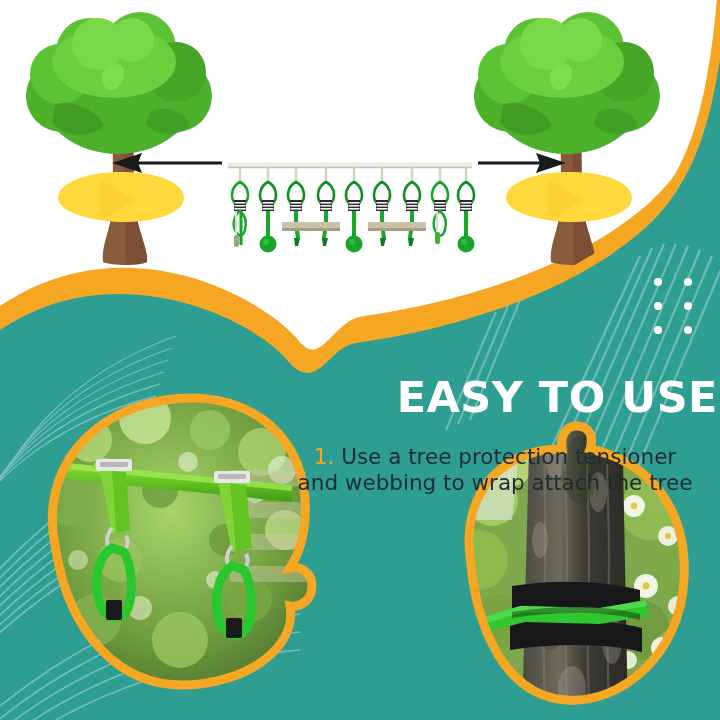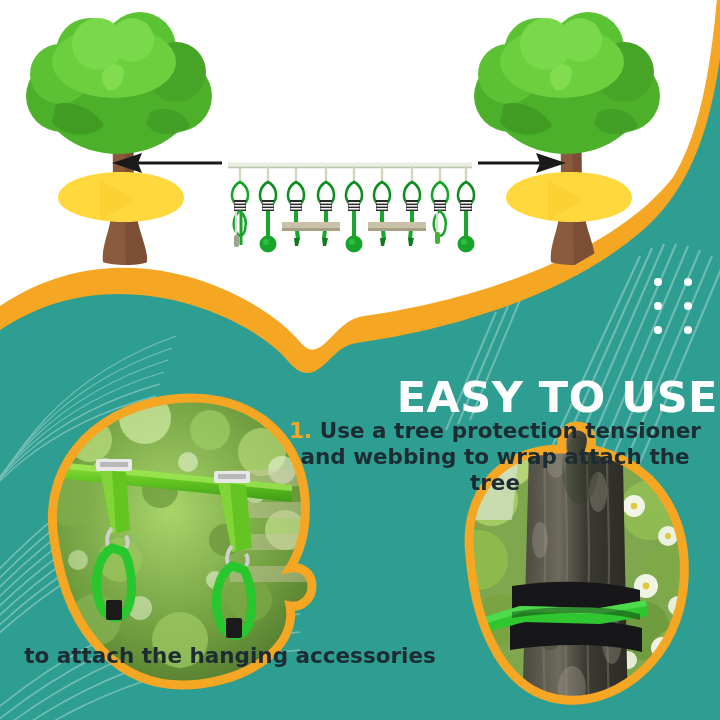--- a/index.html
+++ b/index.html
@@ -33,26 +33,26 @@
     font-weight:bold;
     letter-spacing:0.5px;
     color:#ffffff;
     font-family:"DejaVu Sans", sans-serif;
     white-space:nowrap;
     z-index:40;
   }
   #step1 {
     position:absolute;
     left:272px;
-    top:418px;
+    top:444px;
     width:446px;
     text-align:center;
     font-size:21.5px;
     line-height:26px;
-    font-weight:bold;
+    font-weight:normal;
     color:#1d2b33;
     font-family:"DejaVu Sans", sans-serif;
     z-index:40;
   }
   #step2 {
     position:absolute;
     left:6px;
     top:643px;
     width:448px;
     text-align:center;
@@ -586,16 +586,15 @@
 
   <div id="step1">
     <span class="stepline">
       <span class="num">1.</span>
       <span>Use a tree protection tensioner</span>
     </span>
     <span class="stepline">and webbing to wrap attach the tree</span>
   </div>
 
   <div id="step2">
-    <span class="stepline">to attach the hanging accessories</span>
   </div>
 
 </div>
 
 </body></html>

